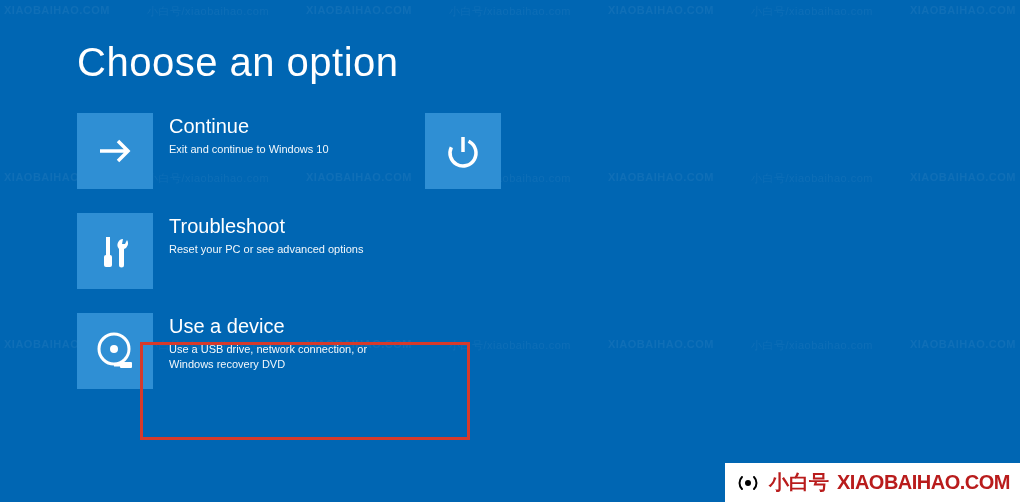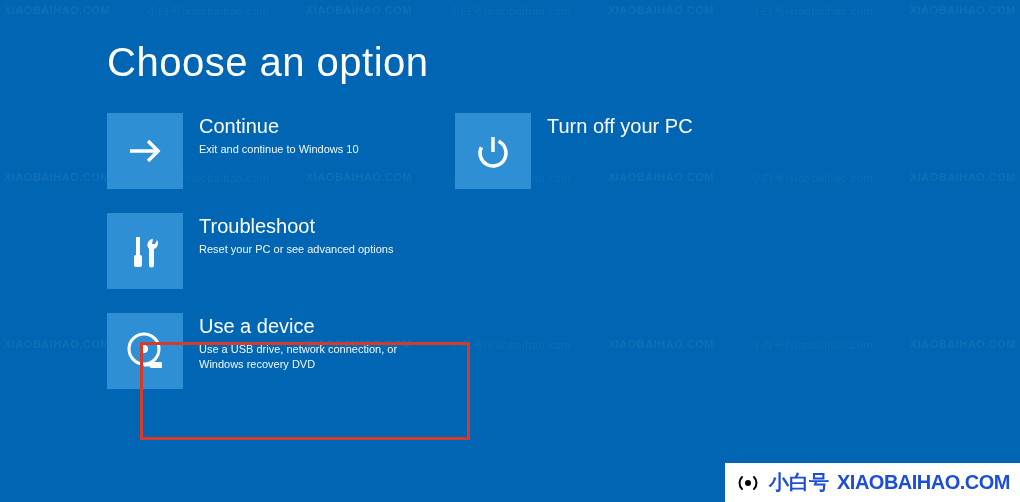--- a/index.html
+++ b/index.html
@@ -4,21 +4,21 @@
 <style>
   * { box-sizing: border-box; margin: 0; padding: 0; }
   html, body { width: 1020px; height: 502px; overflow: hidden; }
   body {
     background: #0066b3;
     font-family: "Segoe UI Light", "Segoe UI", Arial, sans-serif;
     color: #ffffff;
     position: relative;
   }
   .page {
-    padding: 40px 0 0 107px;
+    padding: 40px 0 0 77px;
     position: relative;
     z-index: 2;
   }
   .title {
     font-size: 40px;
     font-weight: 300;
     letter-spacing: 0.5px;
     margin-bottom: 28px;
   }
   .columns {
@@ -94,21 +94,21 @@
   .wm-cell.diag {
     color: rgba(255,255,255,0.05);
     font-weight: 400;
   }
   
   .badge {
     position: absolute;
     right: 0;
     bottom: 0;
     background: #ffffff;
-    color: #1d4ed8;
+    color: #b91c1c;
     display: flex;
     align-items: center;
     gap: 8px;
     padding: 6px 10px;
     z-index: 5;
     font-family: "Microsoft YaHei", "Segoe UI", sans-serif;
   }
   .badge .brand {
     font-size: 20px;
     font-weight: 700;
@@ -204,23 +204,20 @@
 
     </div>
 
     <div class="col">
       <div class="tile">
         <div class="icon-box">
           <svg width="42" height="42" viewBox="0 0 42 42" fill="none">
             <circle cx="21" cy="23" r="13" stroke="#ffffff" stroke-width="3.5" fill="none" stroke-dasharray="60 20" transform="rotate(-60 21 23)"></circle>
             <line x1="21" y1="7" x2="21" y2="22" stroke="#ffffff" stroke-width="3.5"></line>
           </svg>
-        </div>
-        <div class="text-block">
-          <div class="tile-title">Turn off your PC</div>
         </div>
       </div>
     </div>
 
   </div>
 </div>
 
 <div class="highlight"></div>
 
 <div class="badge">

